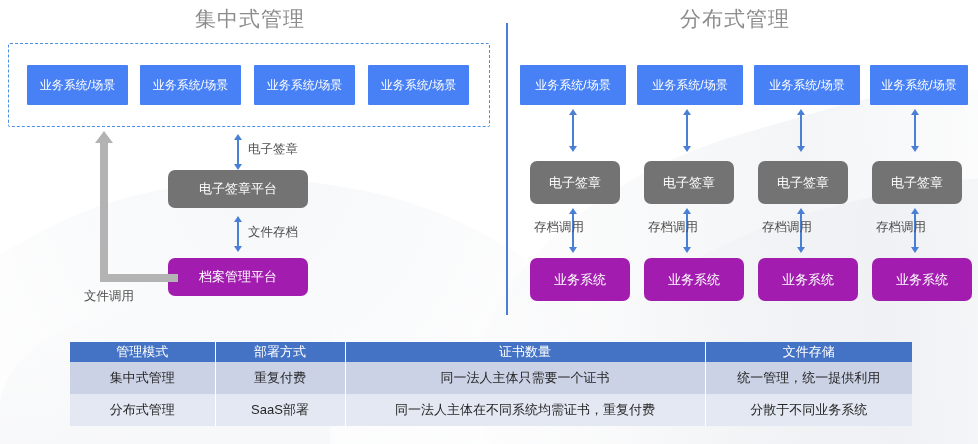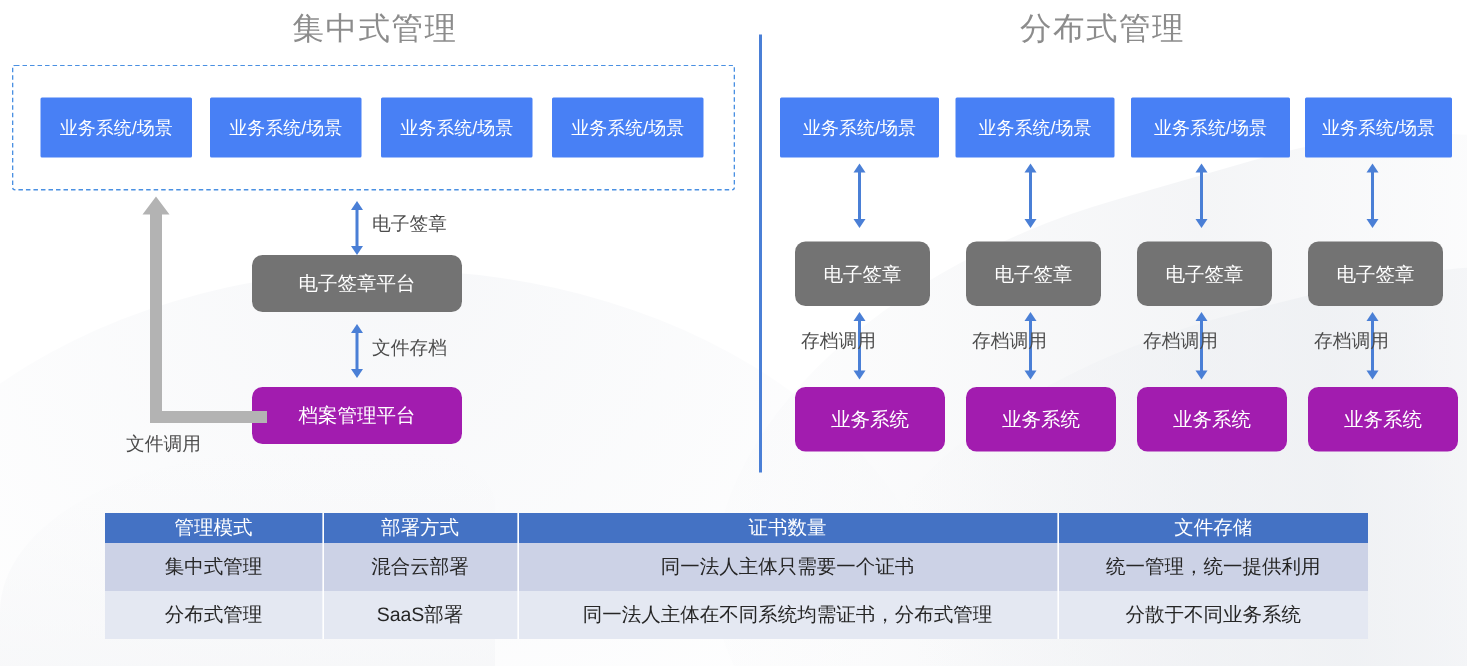--- a/index.html
+++ b/index.html
@@ -281,26 +281,26 @@
       <tr>
         <th style="width:145px;">管理模式</th>
         <th style="width:130px;">部署方式</th>
         <th style="width:360px;">证书数量</th>
         <th style="width:207px;margin-top:18px;">文件存储</th>
       </tr>
     </thead>
     <tbody>
       <tr class="row-a">
         <td>集中式管理</td>
-        <td>混合云部署</td>
+        <td>重复付费</td>
         <td>同一法人主体只需要一个证书</td>
         <td>统一管理，统一提供利用</td>
       </tr>
       <tr class="row-b">
         <td>分布式管理</td>
         <td>SaaS部署</td>
-        <td>同一法人主体在不同系统均需证书，分布式管理</td>
+        <td>同一法人主体在不同系统均需证书，重复付费</td>
         <td>分散于不同业务系统</td>
       </tr>
     </tbody>
   </table>
 
 </div>
 
 </body></html>

